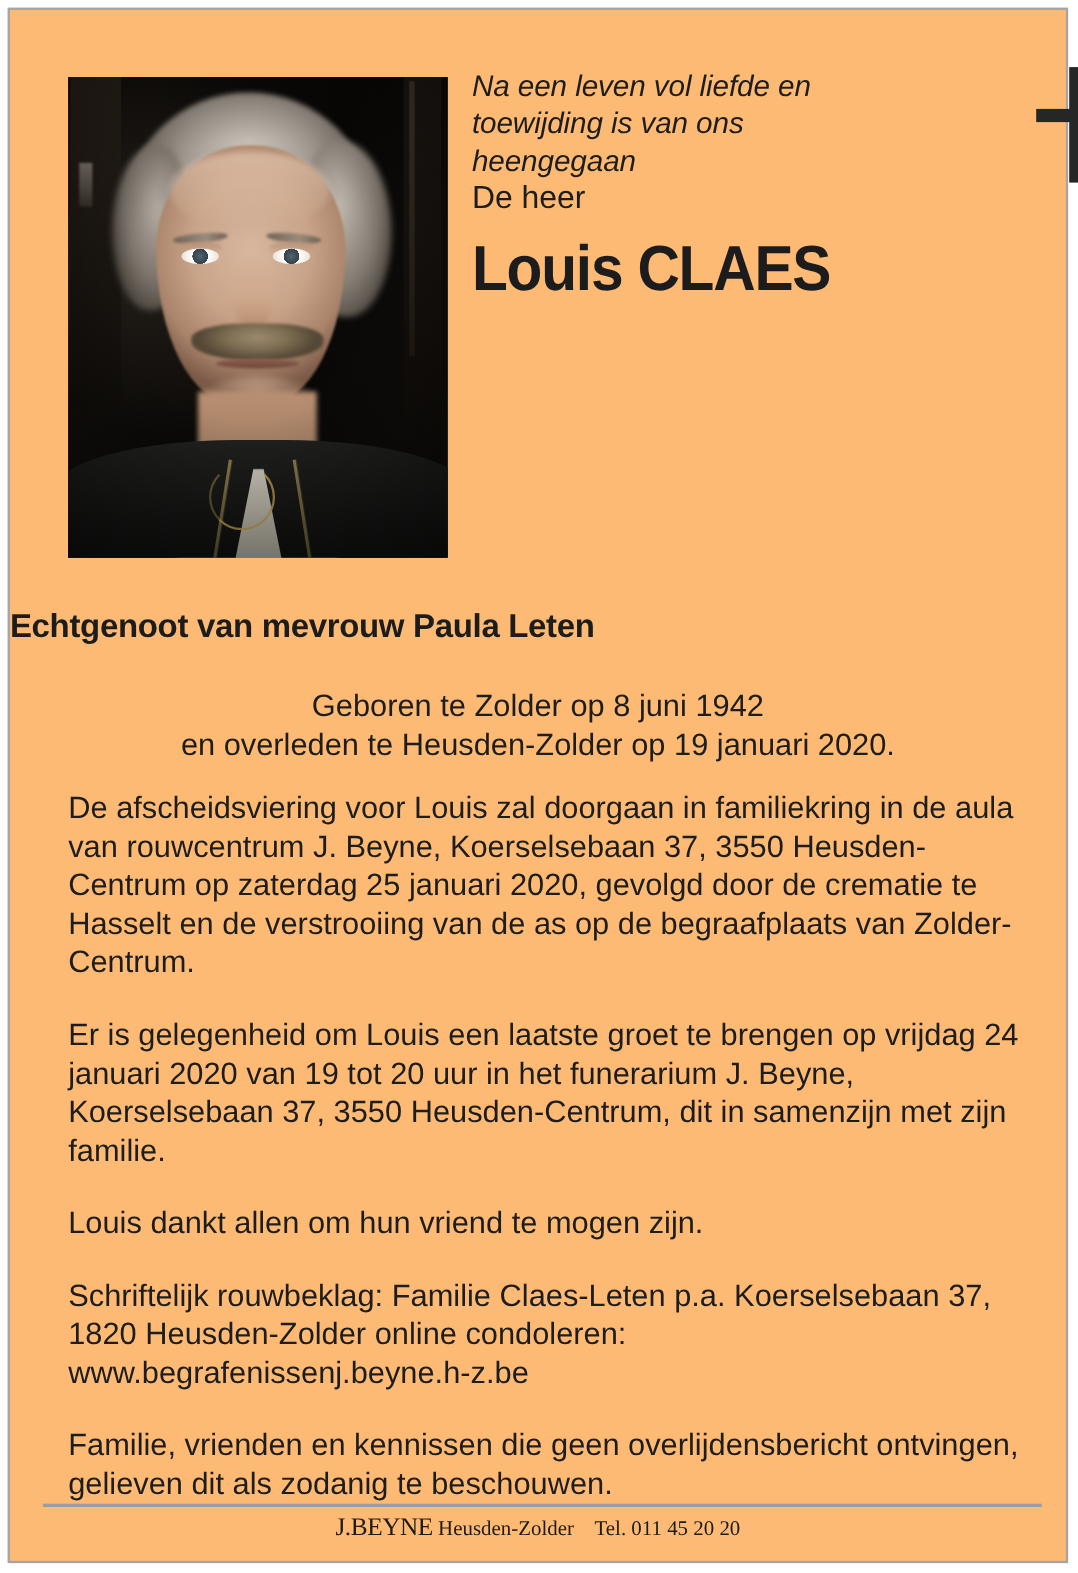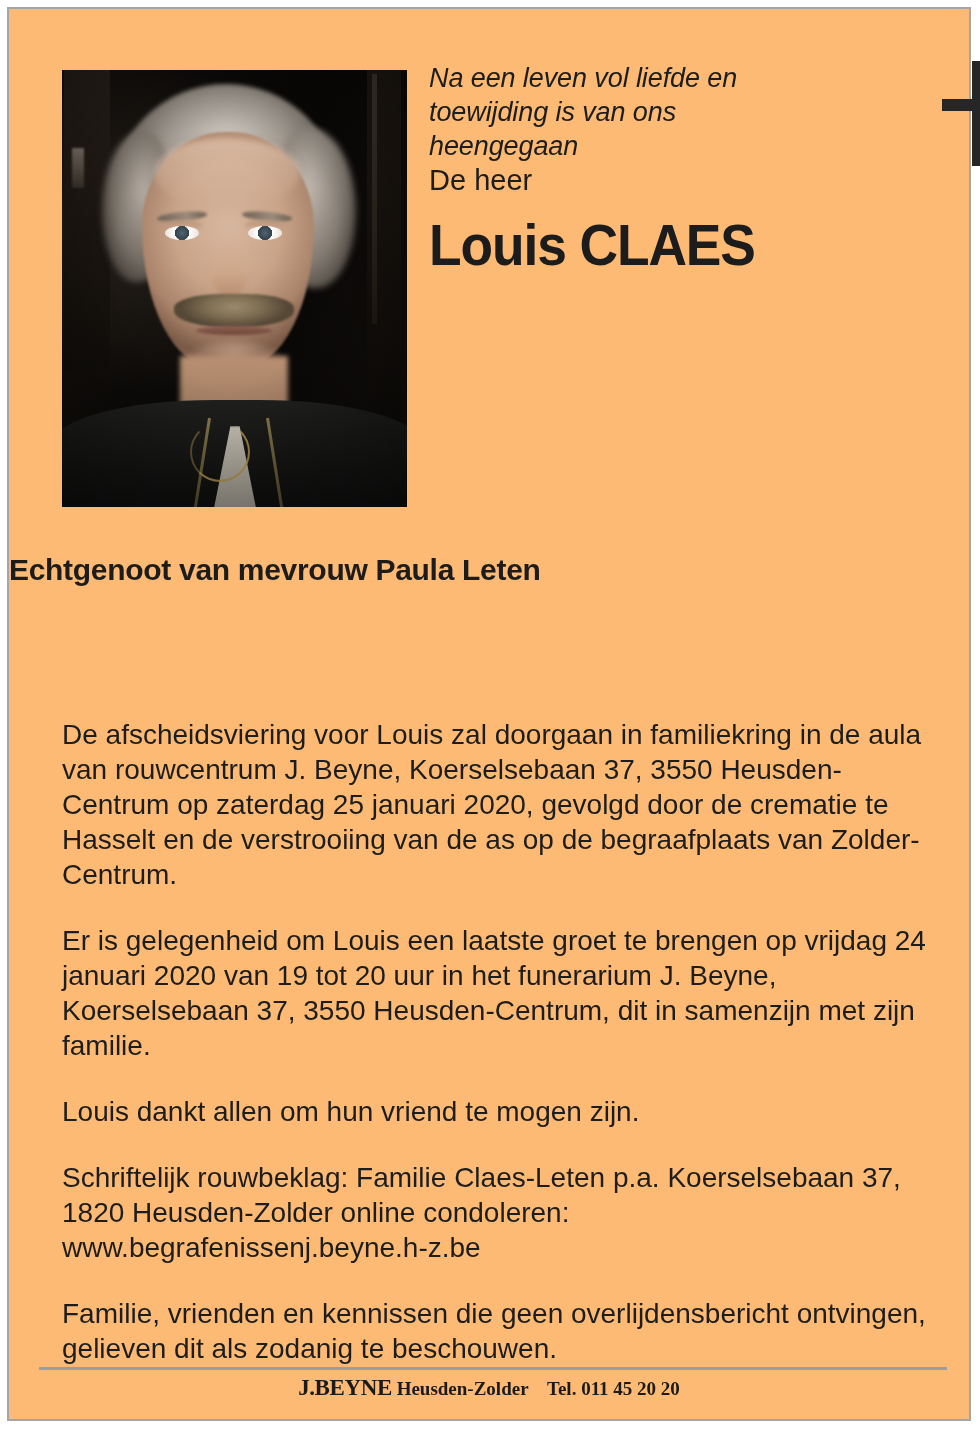--- a/index.html
+++ b/index.html
@@ -354,21 +354,21 @@
     position: absolute;
     left: 0; right: 0;
     top: 1367px;
     text-align: center;
     font-family: "Liberation Serif", serif;
     color: #1b1b1b;
   }
   .f-line1 {
     font-size: 19px;
     line-height: 24px;
-    font-weight: bold;
+    font-weight: normal;
     white-space: nowrap;
   }
   .f-brand {
     font-size: 23px;
     letter-spacing: -0.4px;
   }
   .f-town { font-size: 19px; }
   .f-tel { font-size: 19px; margin-left: 14px; }
   .f-line2 {
     font-size: 19px;
@@ -421,20 +421,24 @@
     </div>
 
     <div class="head-col">
       <div class="intro">Na een leven vol liefde en toewijding is van ons heengegaan</div>
       <div class="deheer">De heer</div>
       <div class="name">Louis CLAES</div>
     </div>
 
     <div class="spouse">Echtgenoot van mevrouw Paula Leten</div>
 
+    <div class="dates">
+      <div>Geboren te Zolder op 8 juni 1942</div>
+      <div>en overleden te Heusden-Zolder op 19 januari 2020.</div>
+    </div>
 
     <div class="body">
       <p>De afscheidsviering voor Louis zal doorgaan in familiekring in de aula van rouwcentrum J. Beyne, Koerselsebaan 37, 3550 Heusden-Centrum op zaterdag 25 januari 2020, gevolgd door de crematie te Hasselt en de verstrooiing van de as op de begraafplaats van Zolder-Centrum.</p>
       <p>Er is gelegenheid om Louis een laatste groet te brengen op vrijdag 24 januari 2020 van 19 tot 20 uur in het funerarium J. Beyne, Koerselsebaan 37, 3550 Heusden-Centrum, dit in samenzijn met zijn familie.</p>
       <p>Louis dankt allen om hun vriend te mogen zijn.</p>
       <p>Schriftelijk rouwbeklag: Familie Claes-Leten p.a. Koerselsebaan 37, 1820 Heusden-Zolder online condoleren: www.begrafenissenj.beyne.h-z.be</p>
       <p>Familie, vrienden en kennissen die geen overlijdensbericht ontvingen, gelieven dit als zodanig te beschouwen.</p>
     </div>
 
     <div class="divider"></div>

